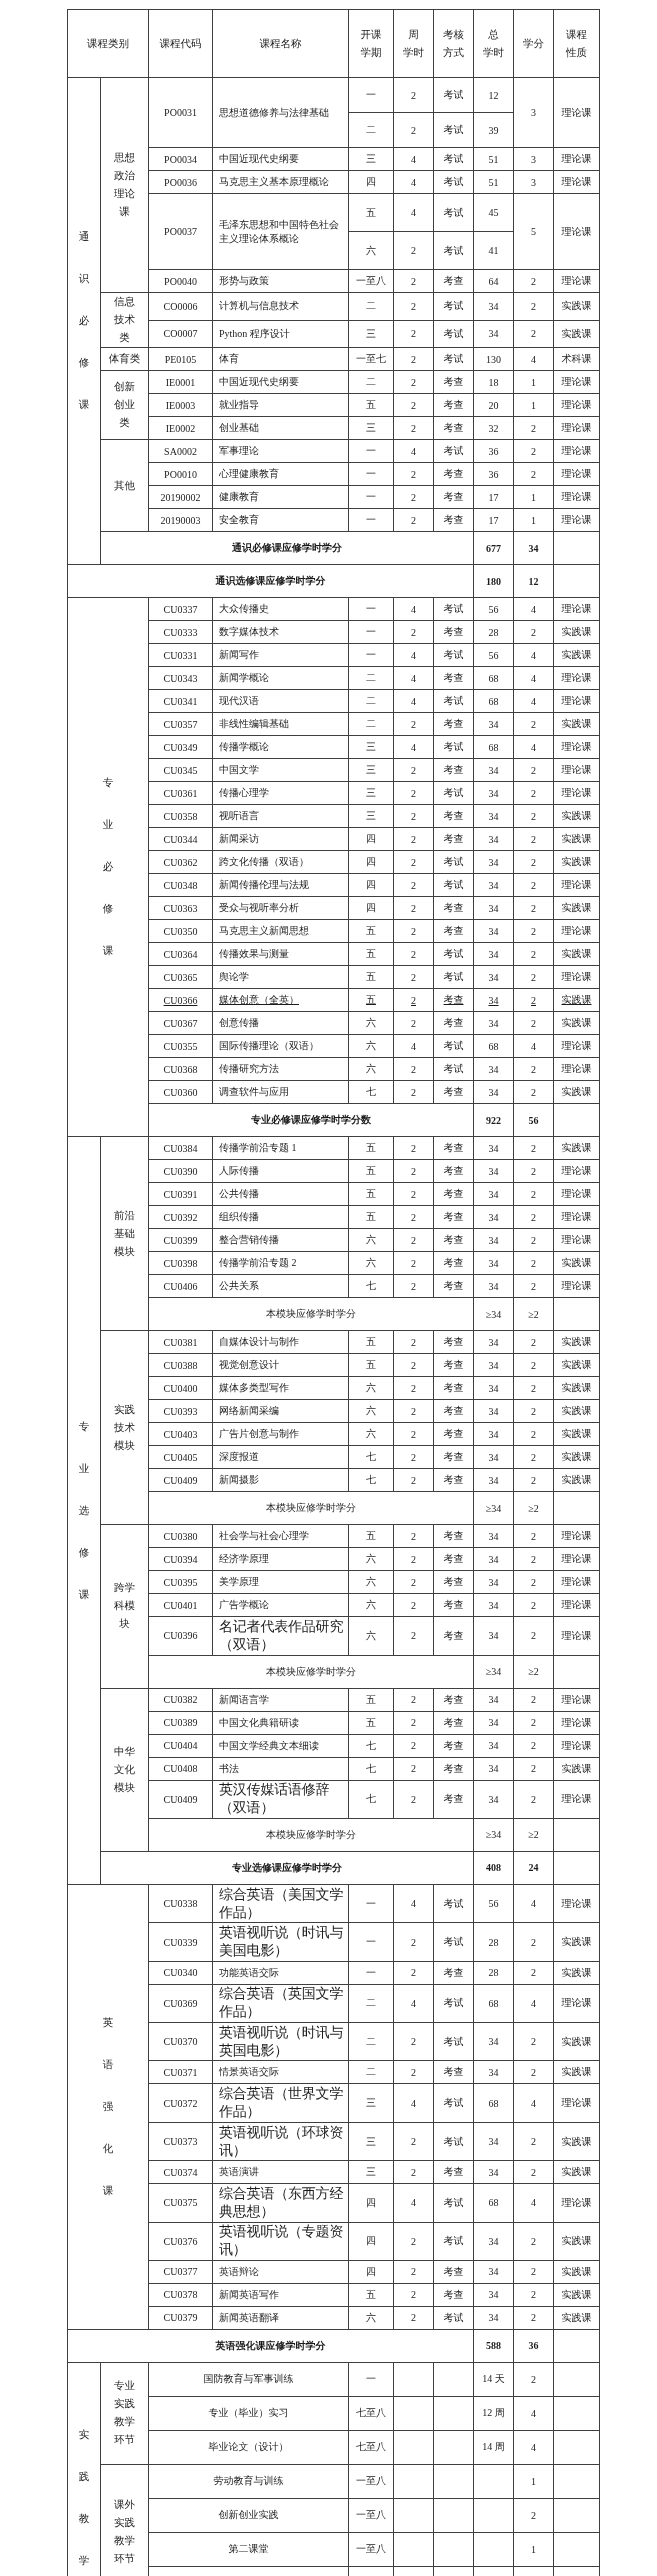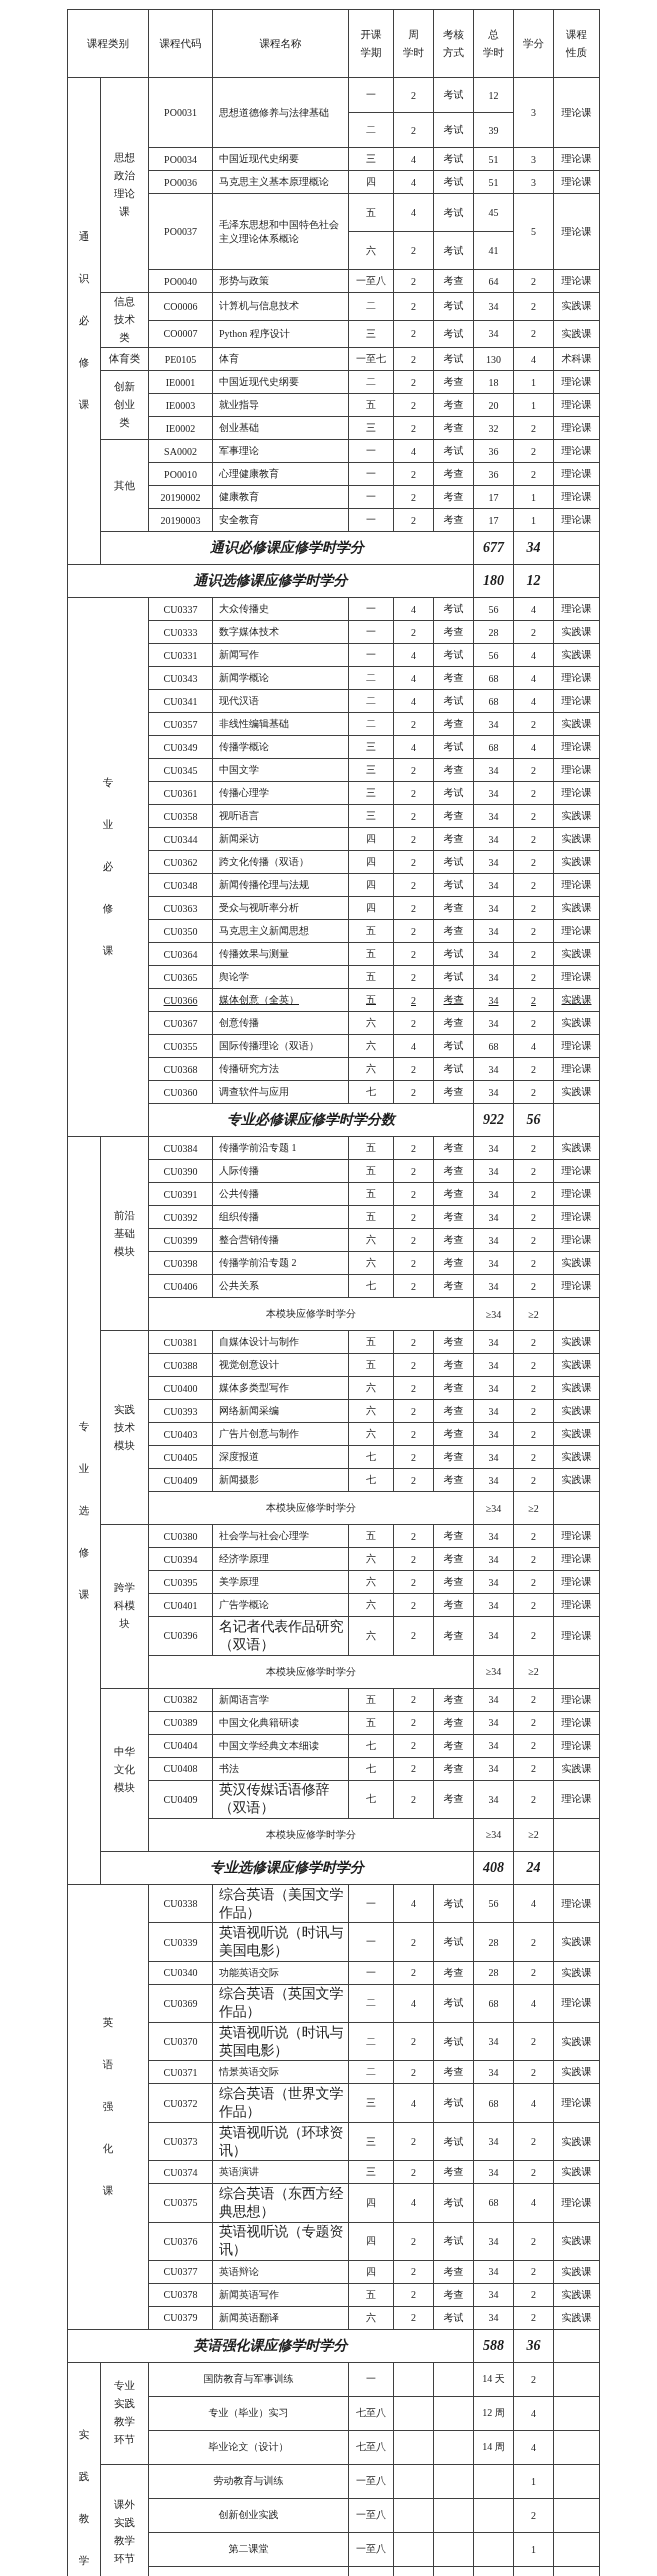--- a/index.html
+++ b/index.html
@@ -7,21 +7,21 @@
   .page{width:657px;padding-top:9.2px;}
   .title{width:657px;text-align:center;font-size:13px;font-weight:bold;letter-spacing:0.7px;margin:0 0 22.3px 0;}
   table.curriculum{border-collapse:collapse;table-layout:fixed;margin-left:67px;width:532px;}
   td,th{border:0.7px solid #3f3f3f;text-align:center;vertical-align:middle;font-size:10px;padding:0.7px 1.3px;white-space:pre-line;overflow:hidden;}
   th{font-weight:normal;font-size:10.5px;line-height:1.7;}
   tr.hdr{height:68px;}
   td.name{text-align:left;padding-left:6px;}
   td.sm{font-size:14px;letter-spacing:-0.2px;}
   td.vtext{font-size:10.5px;line-height:42px;letter-spacing:0;padding:0;}
   td.vblock{font-size:10.5px;line-height:18px;padding:0;}
-  td.sum{font-weight:bold;font-size:14px;font-style:italic;}
+  td.sum{font-weight:bold;font-size:10px;}
   td.mod{font-size:10px;}
   td.pname{text-align:center;}
   .note{margin:17px 0 0 102px;font-size:11px;}
   .note b{font-weight:bold;}
 </style>
 </head>
 <body>
 
 <div class="page">
 

